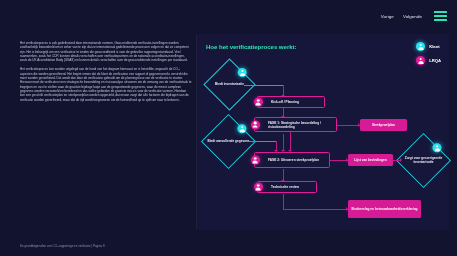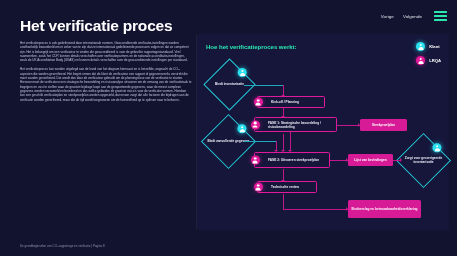--- a/index.html
+++ b/index.html
@@ -238,21 +238,20 @@
   <div class="topnav">
     <span class="navlink">Vorige</span>
     <span class="navlink">Volgende</span>
     <span class="hamburger">
       <i></i>
       <i></i>
       <i></i>
     </span>
   </div>
 
-  <h1 class="page-title">Het verificatie proces</h1>
 
   <div class="left-col">
     <p class="para">Het verificatieproces is ook gedefinieerd door internationale normen. Geaccrediteerde verificatie-instellingen worden onafhankelijk beoordeeld om er zeker van te zijn dat ze internationaal gedefinieerde processen volgen en dat ze competent zijn. Het is belangrijk om een verificateur te vinden die geaccrediteerd is voor de gebruikte rapportagestandaard. Veel raamwerken, zoals het CDP, kunnen details verschaffen over verificatiepartners en de nationale accreditatie-instellingen, zoals de UK Accreditation Body (UKAS) en kunnen details verschaffen over de geaccrediteerde instellingen per standaard.</p>
     <p class="para">Het verificatieproces kan worden uitgelegd aan de hand van het diagram hiernaast en is hetzelfde, ongeacht de CO₂-aspecten die worden geverifieerd. Het begint ermee dat de klant de verificateur een rapport of gegevensreeks verstrekt die moet worden geverifieerd. Dat wordt dan door de verificateur gebruikt om de planningsfase van de verificatie te starten. Hiervoor moet de verificateur een strategische beoordeling en risicoanalyse uitvoeren om de omvang van de verificatietaak te begrijpen en vast te stellen waar de grootste bijdrage loopt aan de geraporteerde gegevens, waar de meest complexe gegevens worden verzameld en berekend en dus welke gebieden de grootste risico's voor de verificatie vormen. Hierdoor kan een geschikt verificatieplan en steekproefplan worden opgesteld, dat ervoor zorgt dat alle factoren die bijdragen aan de verificatie worden geverifieerd, maar dat de tijd wordt toegewezen om de hoeveelheid op te splitsen naar te bekeren.</p>
   </div>
 
   <div class="divider"></div>
 
   <div class="right-panel">
 

